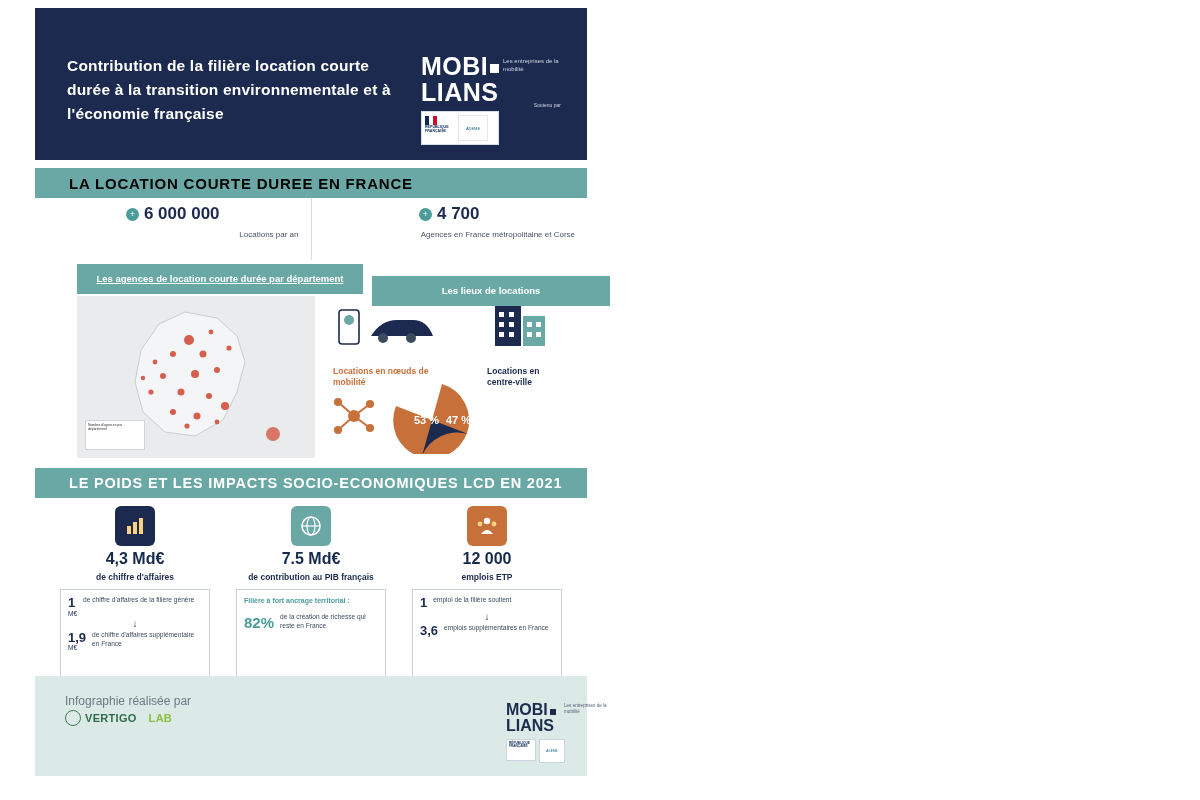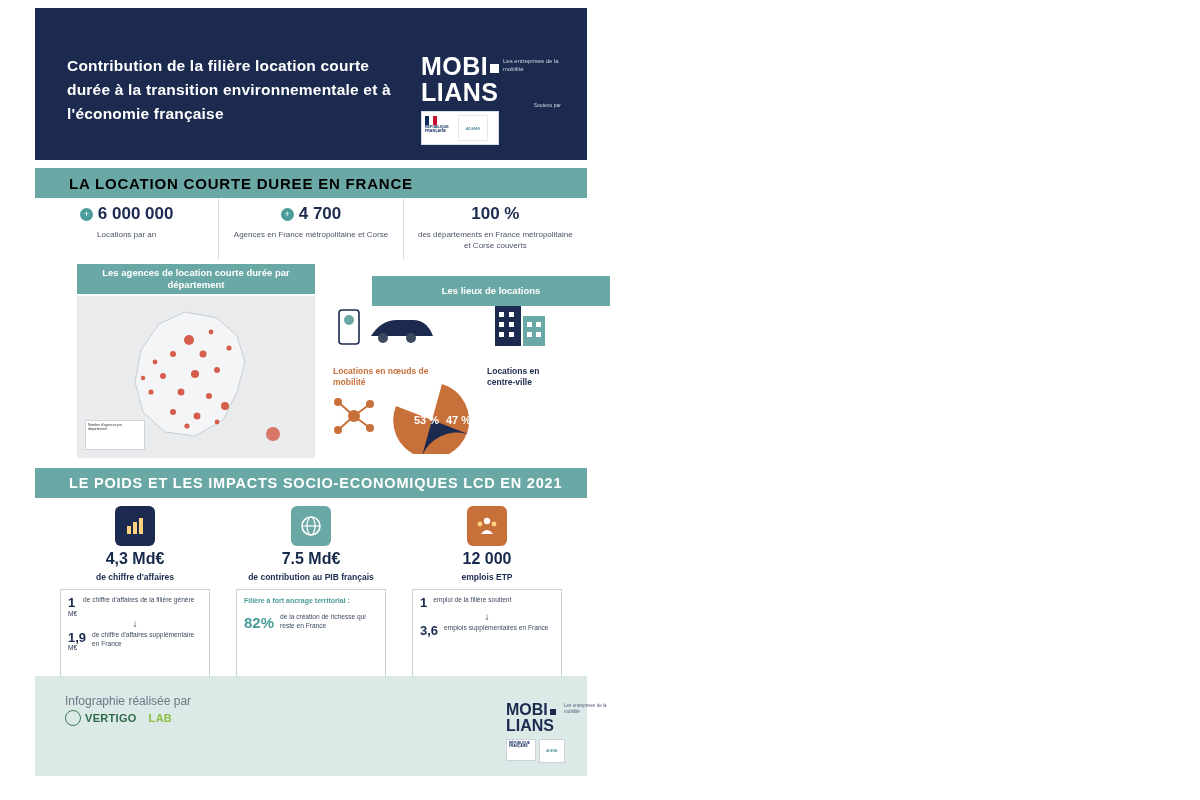--- a/index.html
+++ b/index.html
@@ -34,21 +34,21 @@
   .bandTeal{position:absolute;left:35px;top:168px;width:552px;height:30px;background:#6aa8a5;color:#000000;
     display:flex;align-items:center;padding-left:34px;box-sizing:border-box;font-size:15px;letter-spacing:.8px;font-weight:600;}
   .bandTeal2{position:absolute;left:35px;top:468px;width:552px;height:30px;background:#6aa8a5;color:#fff;
     display:flex;align-items:center;padding-left:34px;box-sizing:border-box;font-size:14.5px;letter-spacing:.8px;font-weight:600;}
 
   .kpirow{position:absolute;left:35px;top:198px;width:552px;height:62px;display:flex;}
   .kpi{flex:1;text-align:center;padding-top:6px;position:relative;}
   .kpi + .kpi{border-left:1px solid #d7dde3;}
   .kpi .big{font-size:17px;font-weight:700;color:#1b2a4e;display:inline-block;}
   .kpi .dot{display:inline-block;width:13px;height:13px;border-radius:50%;background:#4a9c9a;color:#fff;font-size:9px;line-height:13px;margin-right:5px;vertical-align:2px;text-align:center;}
-  .kpi .sub{font-size:8px;color:#4a5568;margin-top:6px;line-height:1.35;padding:0 12px;}
+  .kpi .sub{font-size:8px;color:#4a5568;margin-top:6px;line-height:1.35;padding:0 12px;text-align:right;}
 
   .subhead{position:absolute;background:#6aa8a5;color:#fff;font-size:9.5px;display:flex;align-items:center;justify-content:center;text-align:center;line-height:1.3;font-weight:600;padding:0 6px;box-sizing:border-box;}
   .mapbox{position:absolute;left:77px;top:296px;width:238px;height:162px;background:#e9ebec;overflow:hidden;}
   .maplegend{position:absolute;left:8px;bottom:8px;width:60px;height:30px;background:#fff;border:1px solid #cfd5da;font-size:3.4px;color:#333;padding:2px;box-sizing:border-box;}
   .lieux{position:absolute;left:327px;top:296px;width:238px;height:162px;}
   .donutwrap{position:absolute;left:372px;top:380px;width:120px;height:74px;}
   .legL{position:absolute;left:333px;top:366px;width:96px;font-size:8.5px;color:#c8703a;font-weight:700;line-height:1.25;}
   .legR{position:absolute;left:487px;top:366px;width:78px;font-size:8.5px;color:#1b2a4e;font-weight:700;line-height:1.25;}
 
   .impacts{position:absolute;left:35px;top:500px;width:552px;height:175px;}
@@ -119,27 +119,23 @@
 
     <div class="kpirow">
       <div class="kpi">
         <div><span class="dot">+</span><span class="big">6 000 000</span></div>
         <div class="sub">Locations par an</div>
       </div>
       <div class="kpi">
         <div><span class="dot">+</span><span class="big">4 700</span></div>
         <div class="sub">Agences en France métropolitaine et Corse</div>
       </div>
-      <div class="kpi">
-        <div><span class="big">100 %</span></div>
-        <div class="sub">des départements en France métropolitaine et Corse couverts</div>
-      </div>
-    </div>
-
-    <div class="subhead" style="left:77px;top:264px;width:238px;height:30px;">Les agences de location courte durée par département</div>
+    </div>
+
+    <div class="subhead" style="left:77px;top:264px;width:286px;height:30px;text-decoration:underline;">Les agences de location courte durée par département</div>
     <div class="subhead" style="left:327px;top:276px;width:238px;height:30px;margin-left:45px;">Les lieux de locations</div>
 
     <div class="mapbox">
       <svg width="238" height="162" viewBox="0 0 238 162">
         <rect width="238" height="162" fill="#e9ebec"></rect>
         <path d="M108 16 L140 22 L160 40 L168 66 L160 96 L146 124 L118 140 L88 136 L66 116 L58 86 L64 54 L82 28 Z" fill="#f4f5f6" stroke="#c9ced3"></path>
         <g fill="#d0452f" opacity=".85">
           <circle cx="112" cy="44" r="5"></circle>
             <circle cx="126" cy="58" r="3.5"></circle>
             <circle cx="96" cy="58" r="3"></circle>

